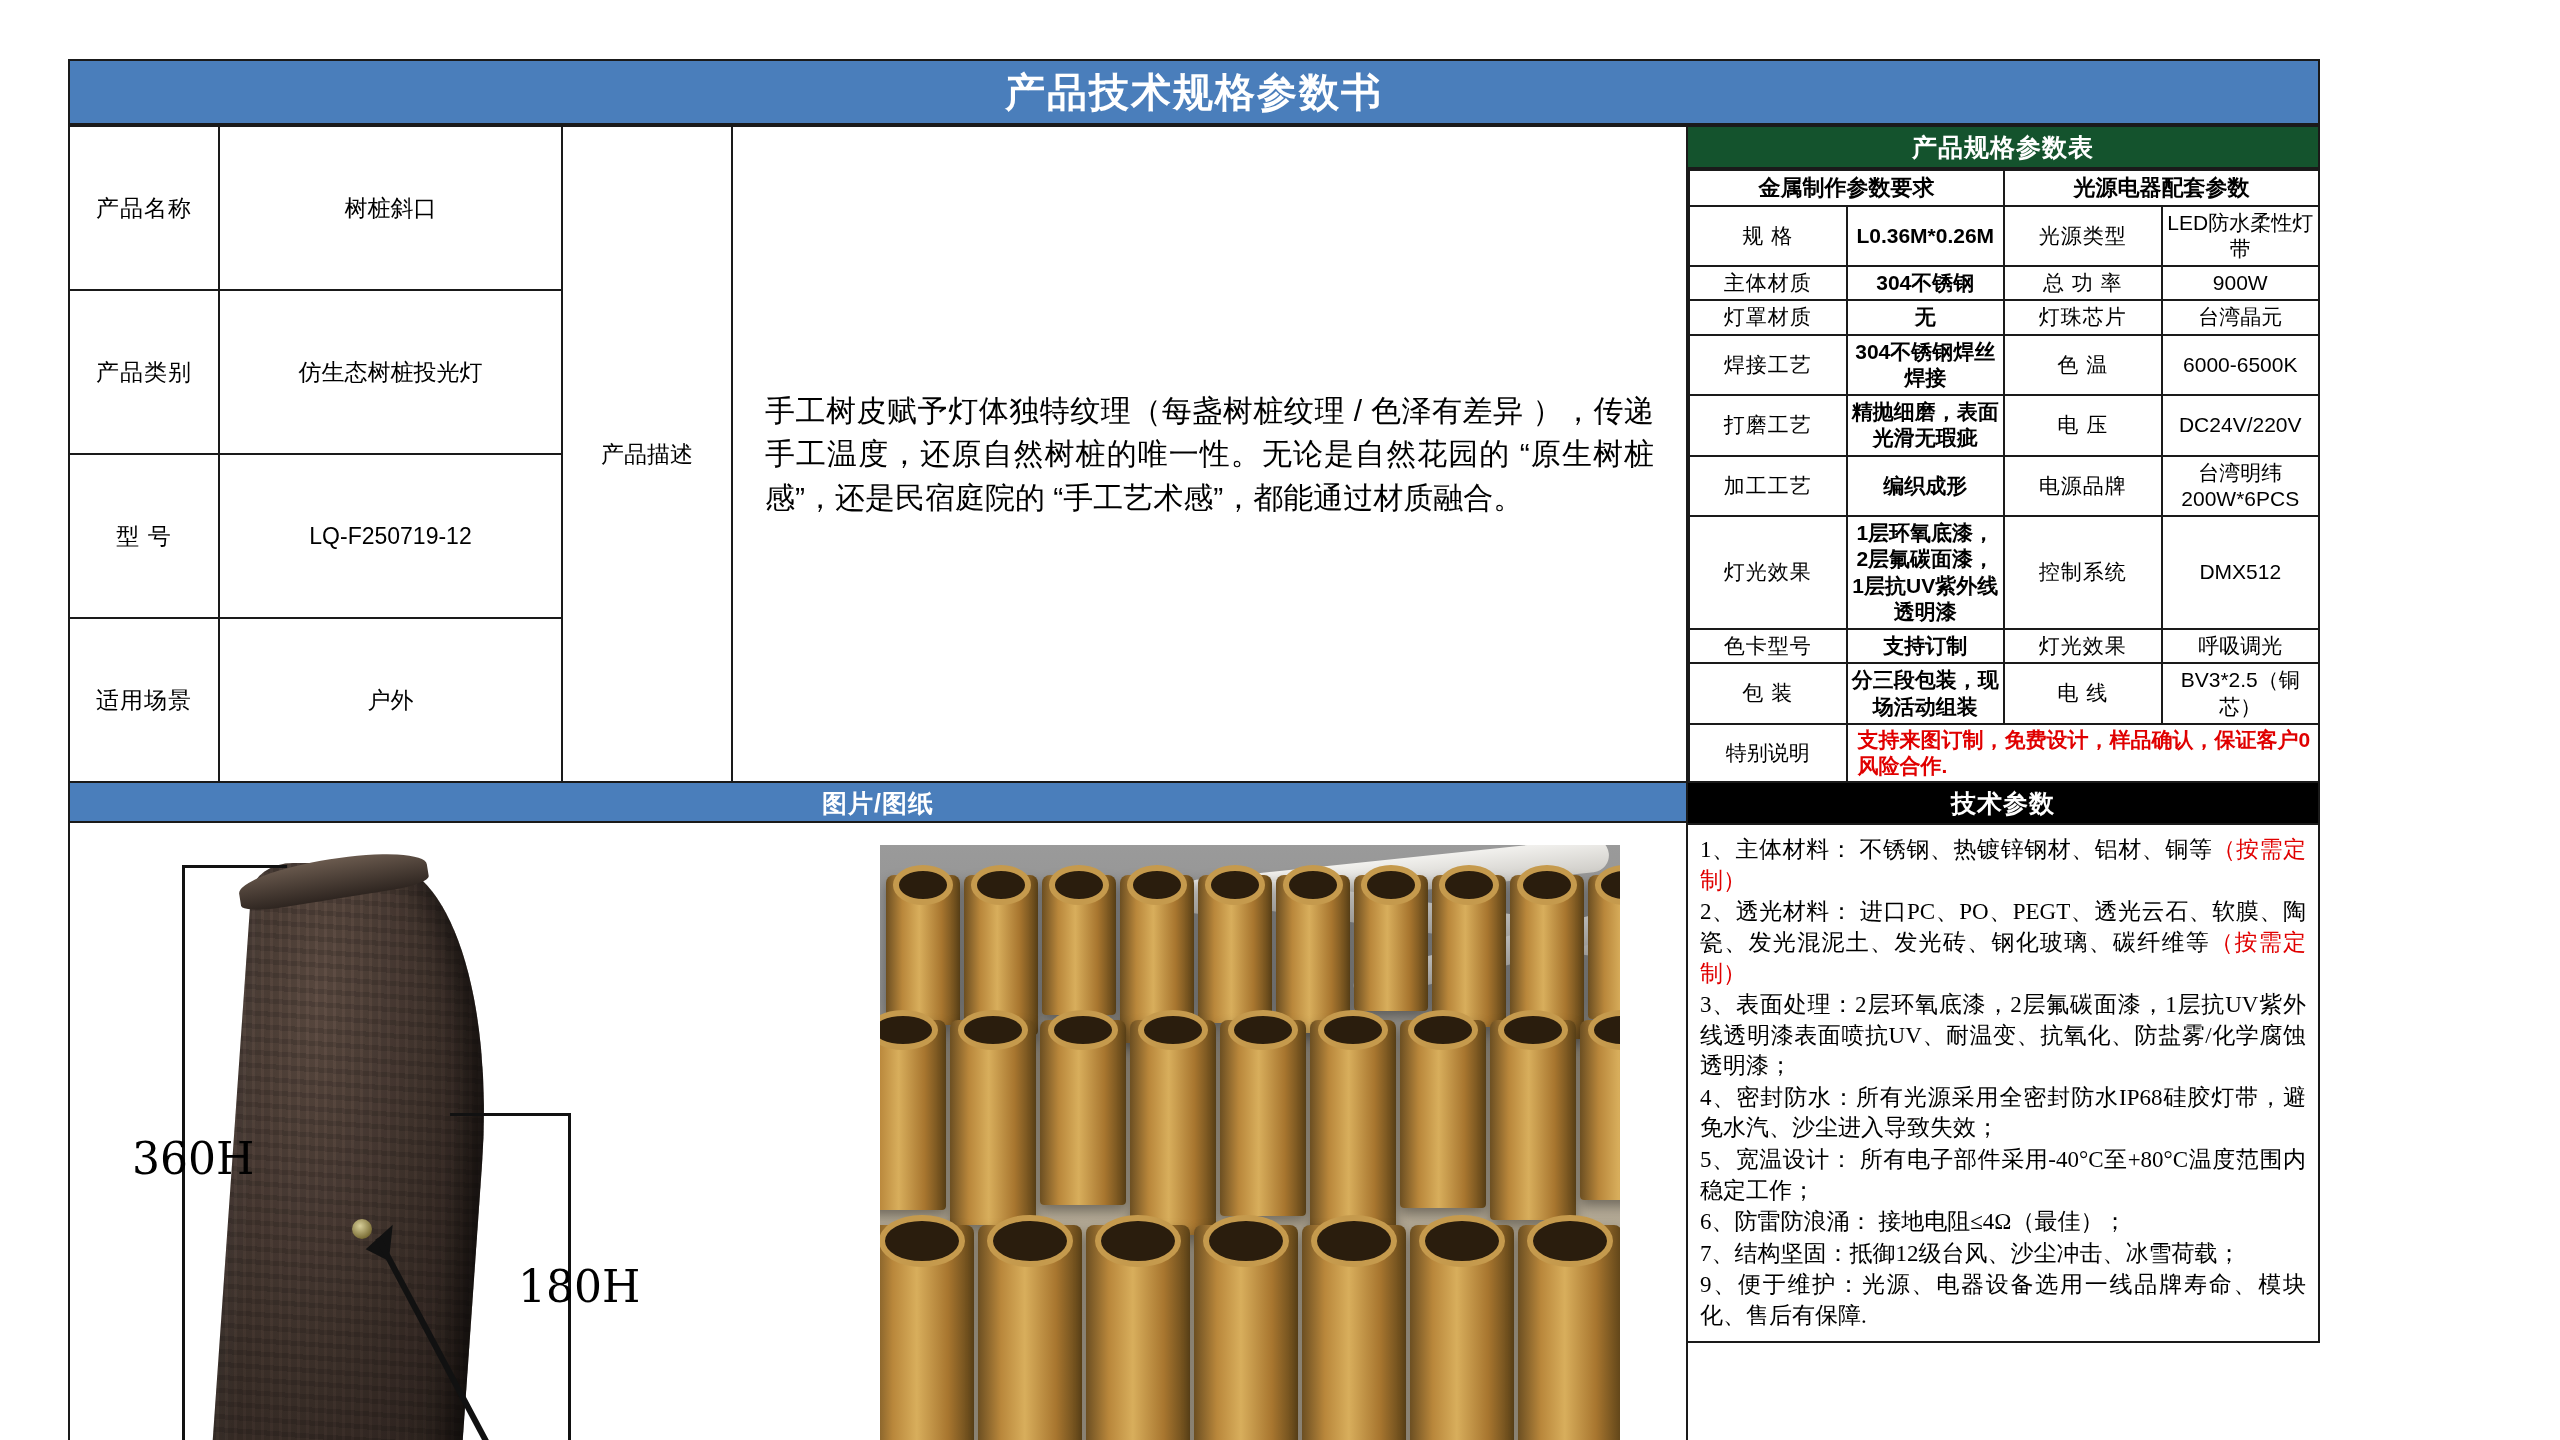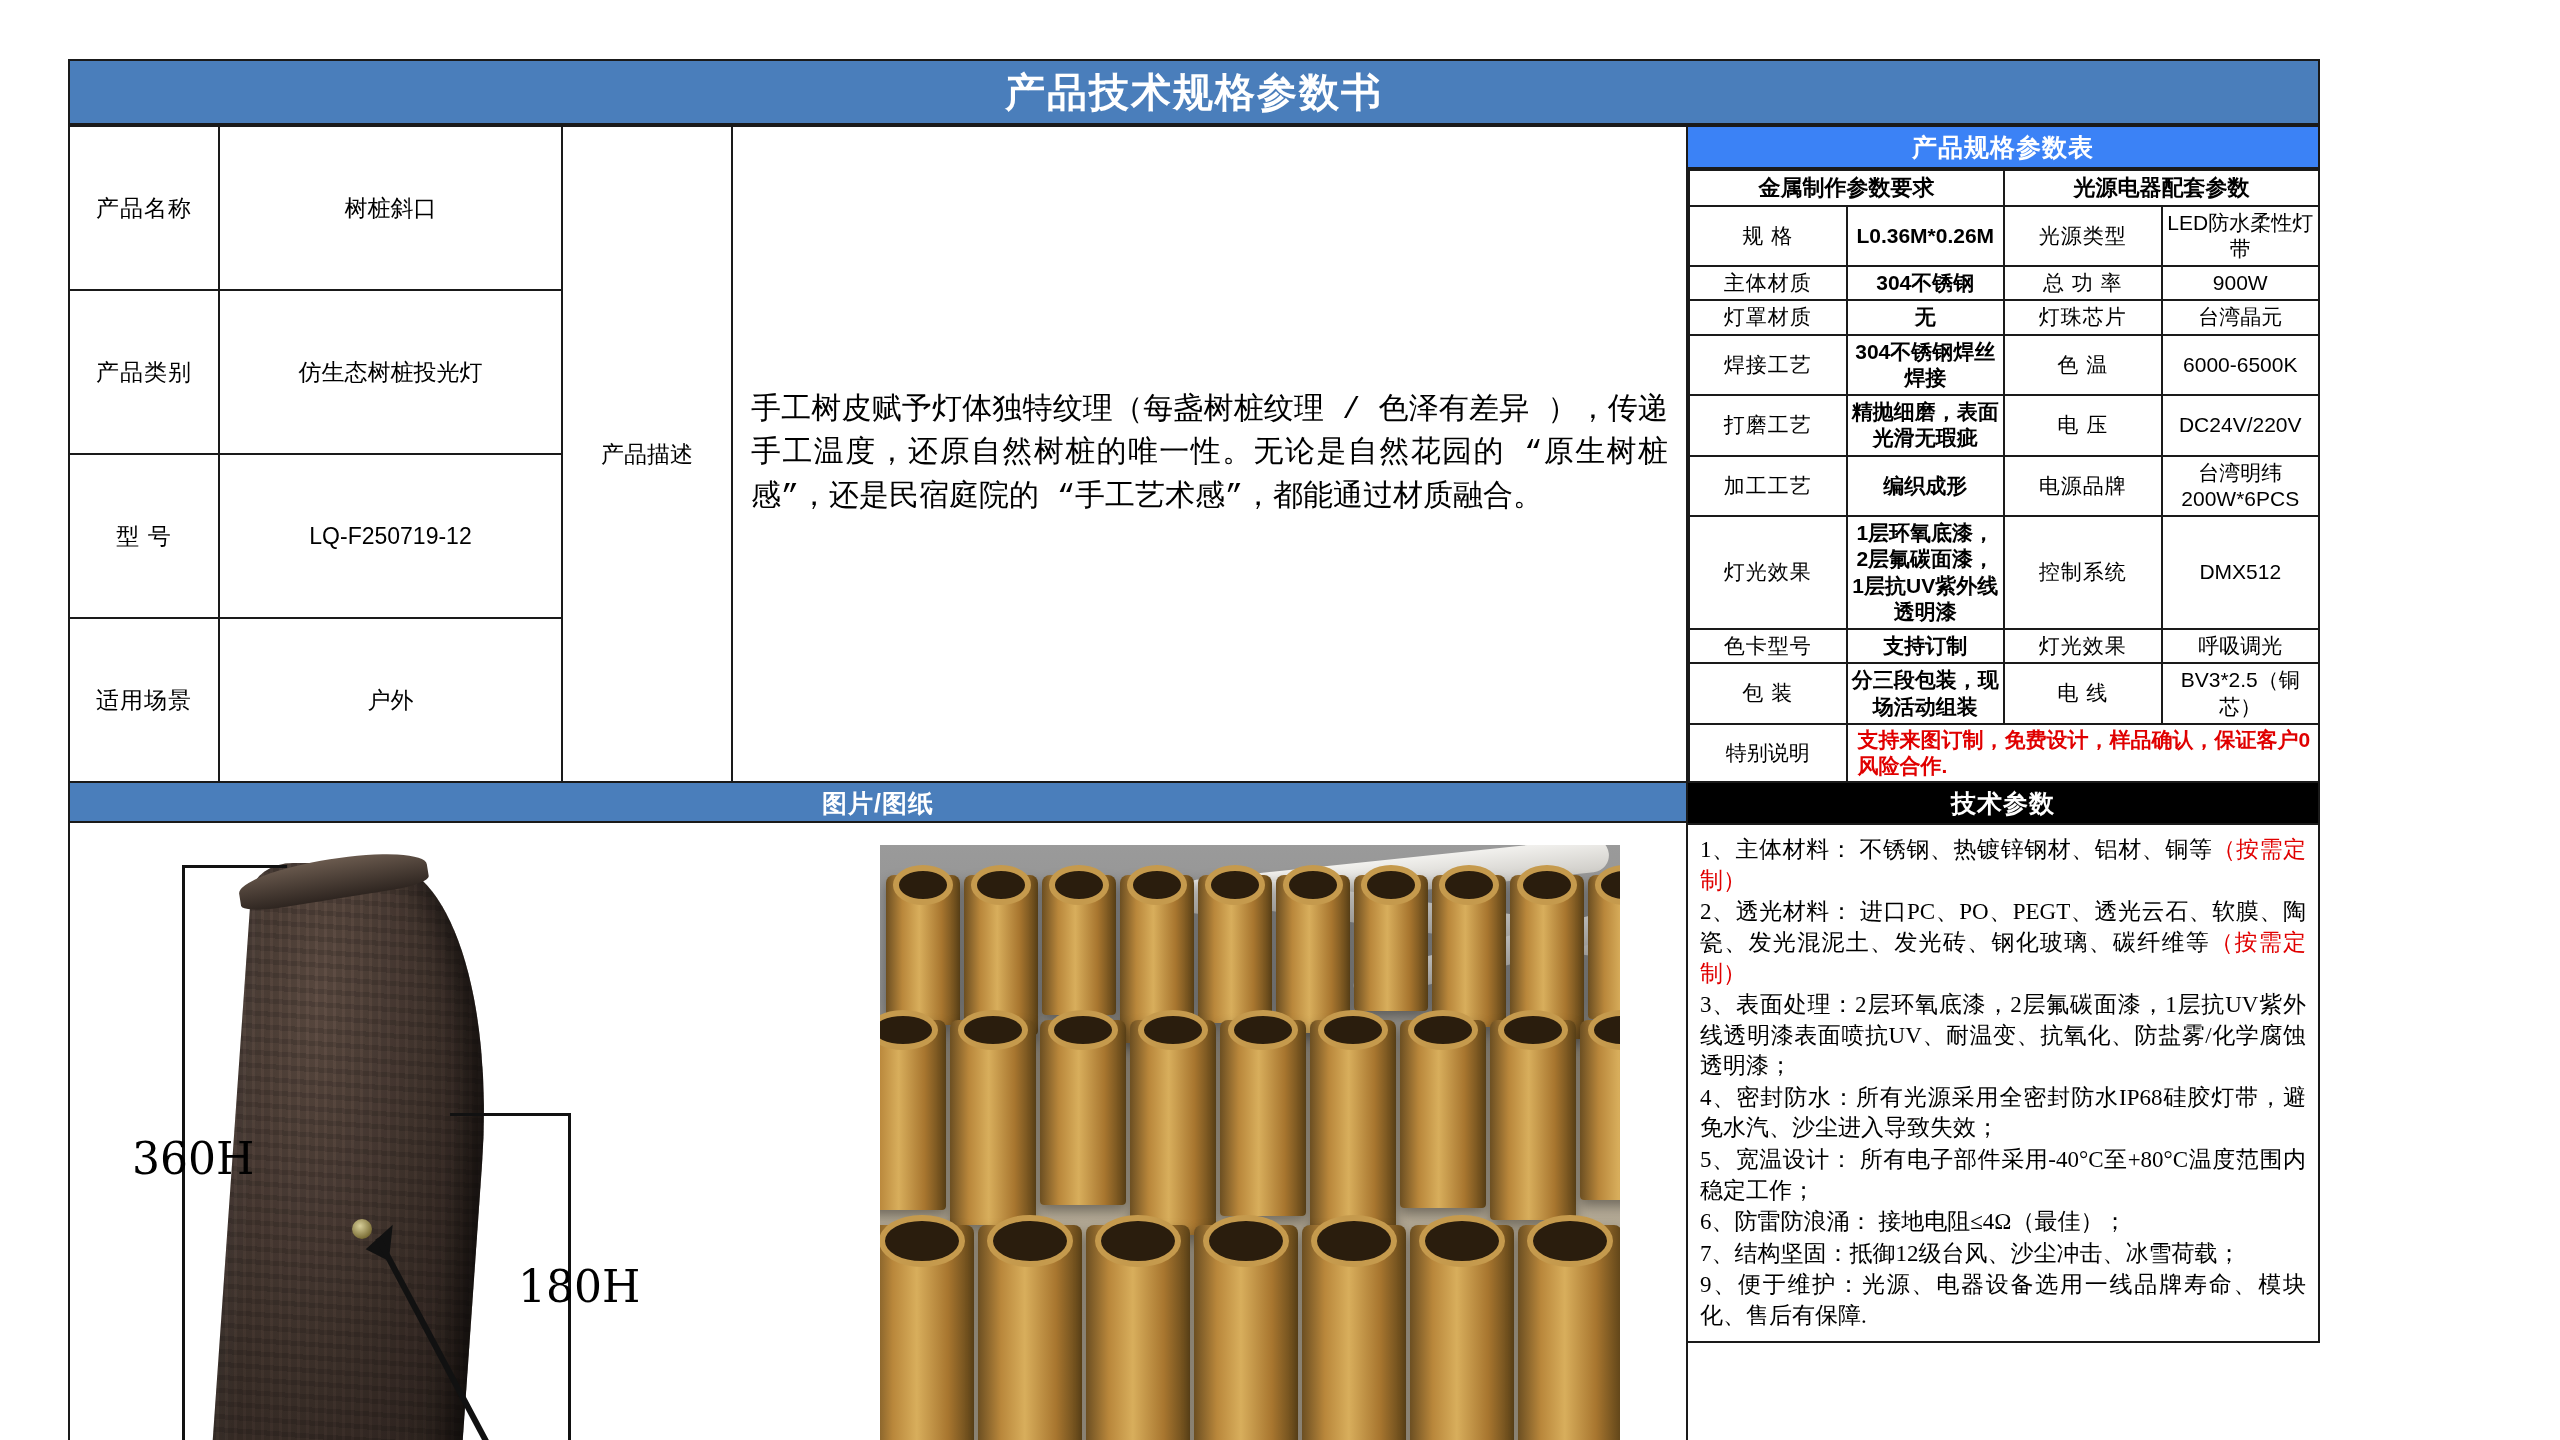--- a/index.html
+++ b/index.html
@@ -78,35 +78,35 @@
     justify-content: center;
     font-size: 23px;
     text-align: center;
   }
   .desc-body {
     flex: 1;
     border: 2px solid #1a1a1a;
     border-left: none;
     display: flex;
     align-items: center;
-    padding: 6px 18px;
+    padding: 6px 32px;
     font-size: 30px;
     line-height: 1.45;
-    font-family: Liberation Mono, monospace;
+    font-family: Liberation Sans, sans-serif;
     text-align: justify;
   }
 
   
   .upper-right {
     flex: 1;
     display: flex;
     flex-direction: column;
   }
   .blue-head {
-    background: #3b82f6;
+    background: #14532d;
     color: #fff;
     border: 2px solid #1a1a1a;
     border-left: none;
     text-align: center;
     font-size: 25px;
     font-weight: bold;
     height: 40px;
     line-height: 40px;
     letter-spacing: 1px;
   }

